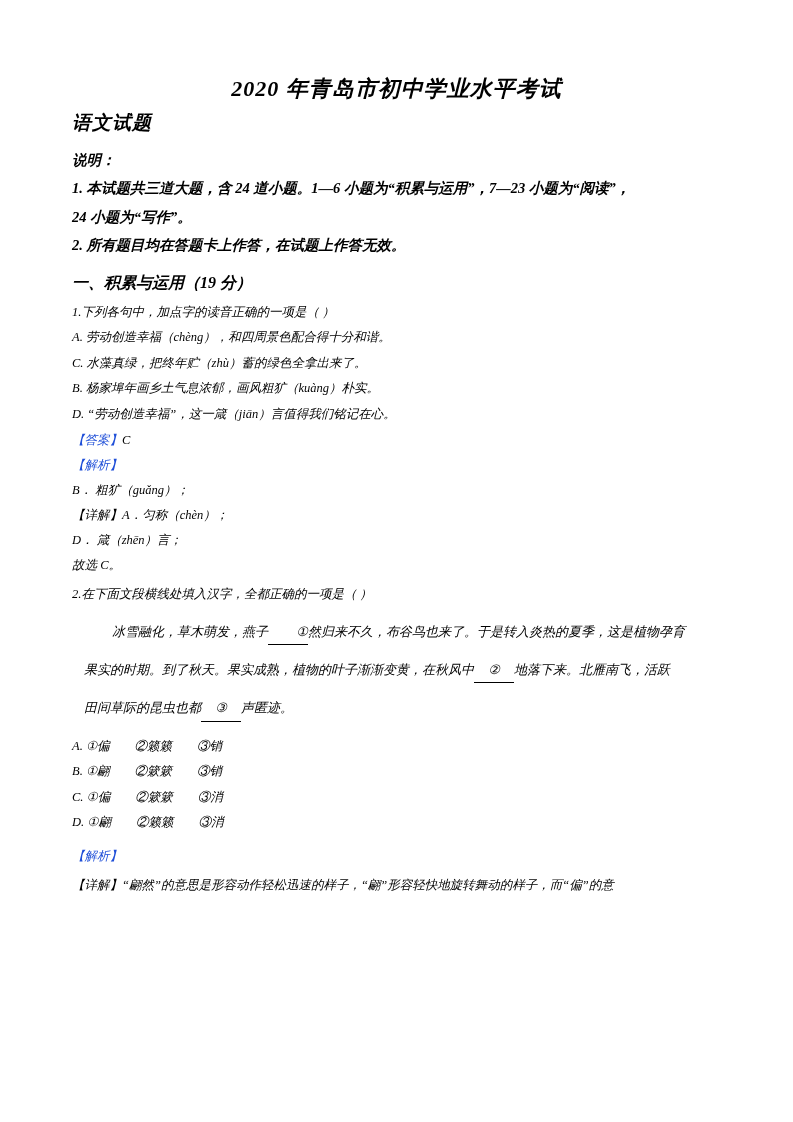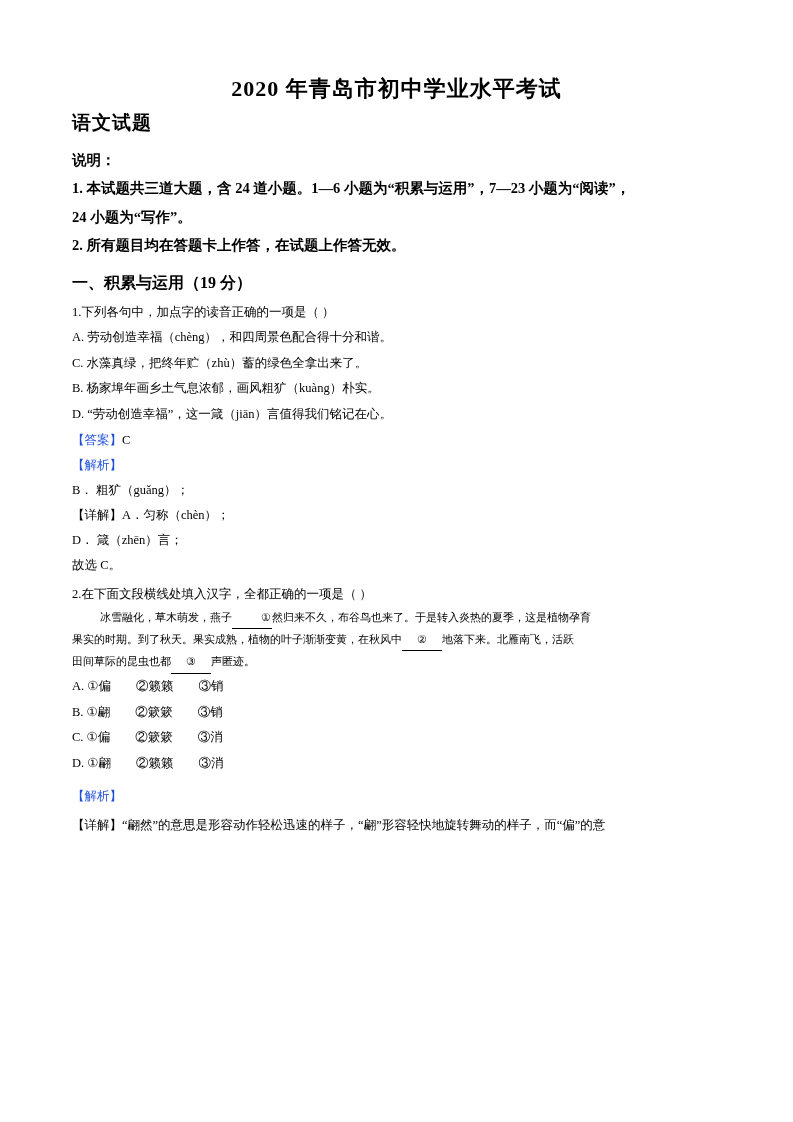--- a/index.html
+++ b/index.html
@@ -13,20 +13,21 @@
     font-family: "Liberation Serif", "DejaVu Serif", serif;
     color: #000000;
     overflow: hidden;
   }
   .page {
     width: 793px;
     height: 1122px;
     box-sizing: border-box;
     padding: 52px 72px 40px 72px;
     position: relative;
+    font-style: italic;
   }
   .title-main {
     text-align: center;
     font-size: 22px;
     font-weight: bold;
     letter-spacing: 1px;
     margin: 22px 0 6px 0;
   }
   .title-sub {
     font-size: 19px;
@@ -63,23 +64,23 @@
   }
   .ans-line {
     font-size: 12.5px;
     line-height: 2.0;
     margin: 0;
   }
   .blue {
     color: #1f4fd8;
   }
   .para {
-    font-size: 11px;
+    font-size: 13px;
     line-height: 1.95;
-    margin: 0;
+    margin: 12px;
     text-align: justify;
   }
   .indent {
     text-indent: 28px;
   }
   .blank-u {
     display: inline-block;
     min-width: 40px;
     border-bottom: 1px solid #000;
     text-align: center;

